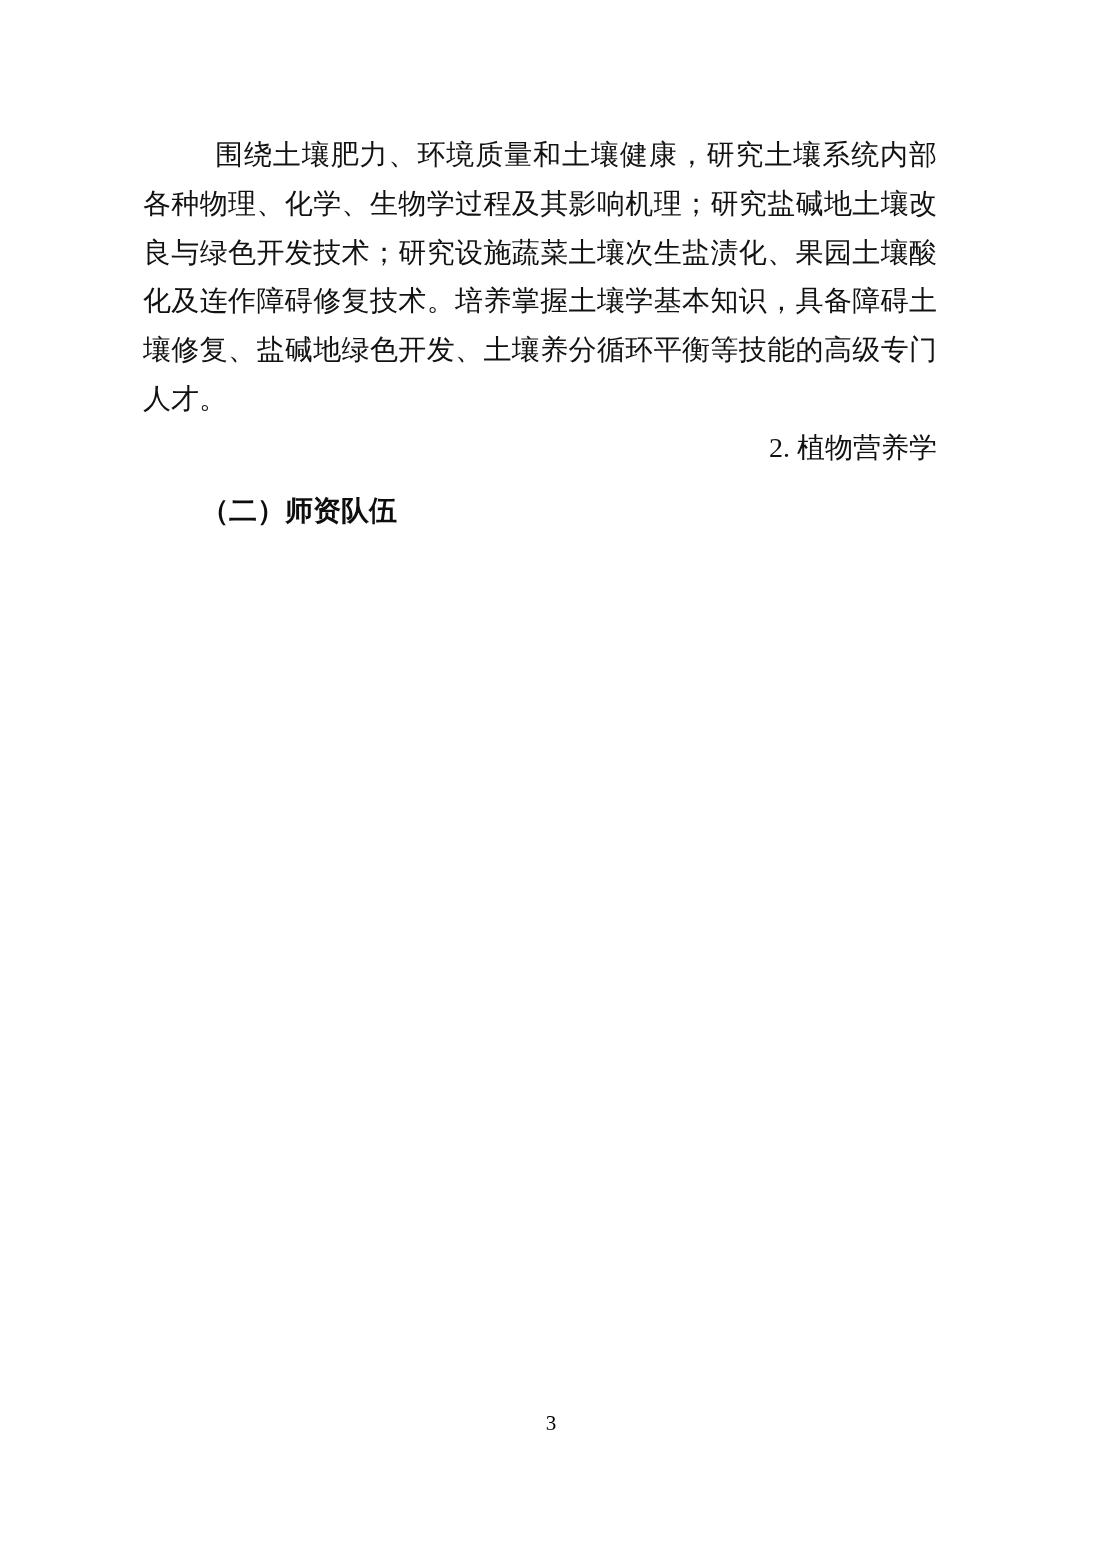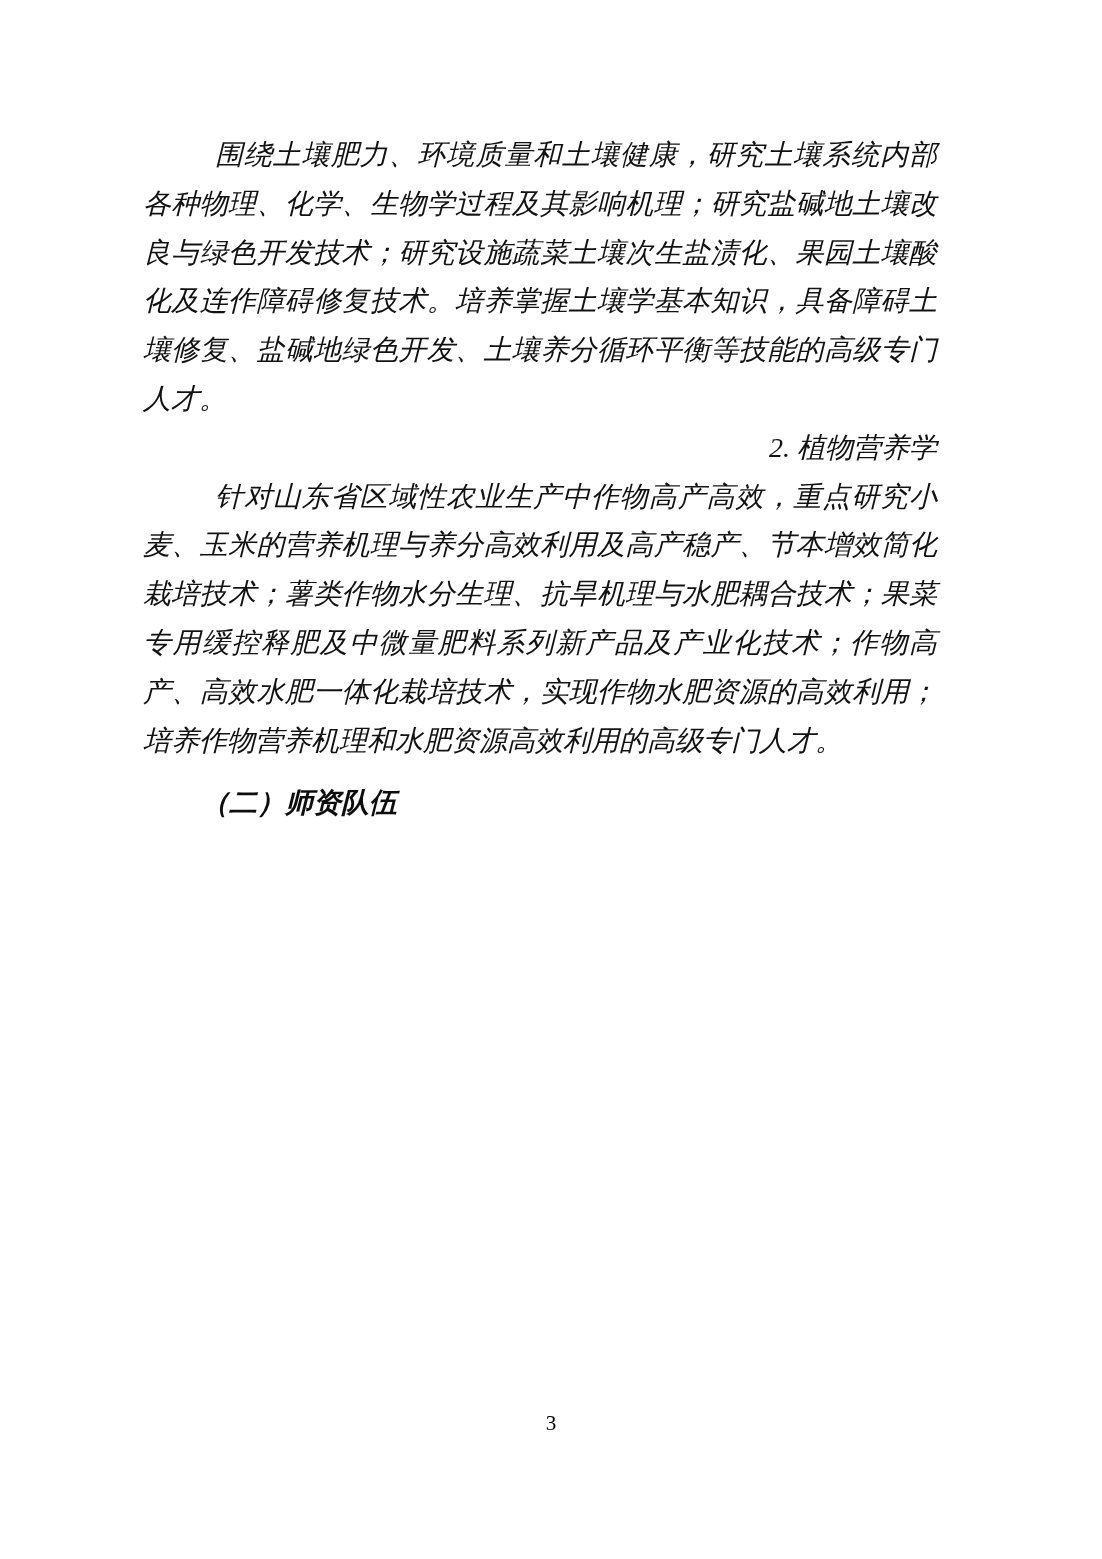--- a/index.html
+++ b/index.html
@@ -14,21 +14,20 @@
     background: #ffffff;
     color: #121212;
     font-family: "Liberation Serif", serif;
     overflow: hidden;
   }
   .text-block {
     position: absolute;
     left: 143px;
     top: 131px;
     width: 794px;
-    font-style: italic;
   }
   .para {
     margin: 0;
     font-size: 28px;
     line-height: 48.8px;
     text-align: justify;
     text-justify: inter-ideograph;
     word-break: break-all;
   }
   .indent {
@@ -62,21 +61,20 @@
 </style>
 </head>
 <body>
 
 <div class="page">
   <main class="text-block">
     <p class="para indent">围绕土壤肥力、环境质量和土壤健康，研究土壤系统内部各种物理、化学、生物学过程及其影响机理；研究盐碱地土壤改良与绿色开发技术；研究设施蔬菜土壤次生盐渍化、果园土壤酸化及连作障碍修复技术。培养掌握土壤学基本知识，具备障碍土壤修复、盐碱地绿色开发、土壤养分循环平衡等技能的高级专门人才。</p>
 
     <p class="para indent num-heading">2. 植物营养学</p>
 
-    <p class="para indent">针对山东省区域性农业生产中作物高产高效，重点研究小麦、玉米的营养机理与养分高效利用及高产稳产、节本增效简化栽培技术；薯类作物水分生理、抗旱机理与水肥耦合技术；果菜专用缓控释肥及中微量肥料系列新产品及产业化技术；作物高产、高效水肥一体化栽培技术，实现作物水肥资源的高效利用；培养作物营养机理和水肥资源高效利用的高级专门人才。</p>
 
 
 
     <h2 class="section-heading">（二）师资队伍</h2>
 
   </main>
 
   <footer class="page-footer">
     <span class="page-number">3</span>
   </footer>

